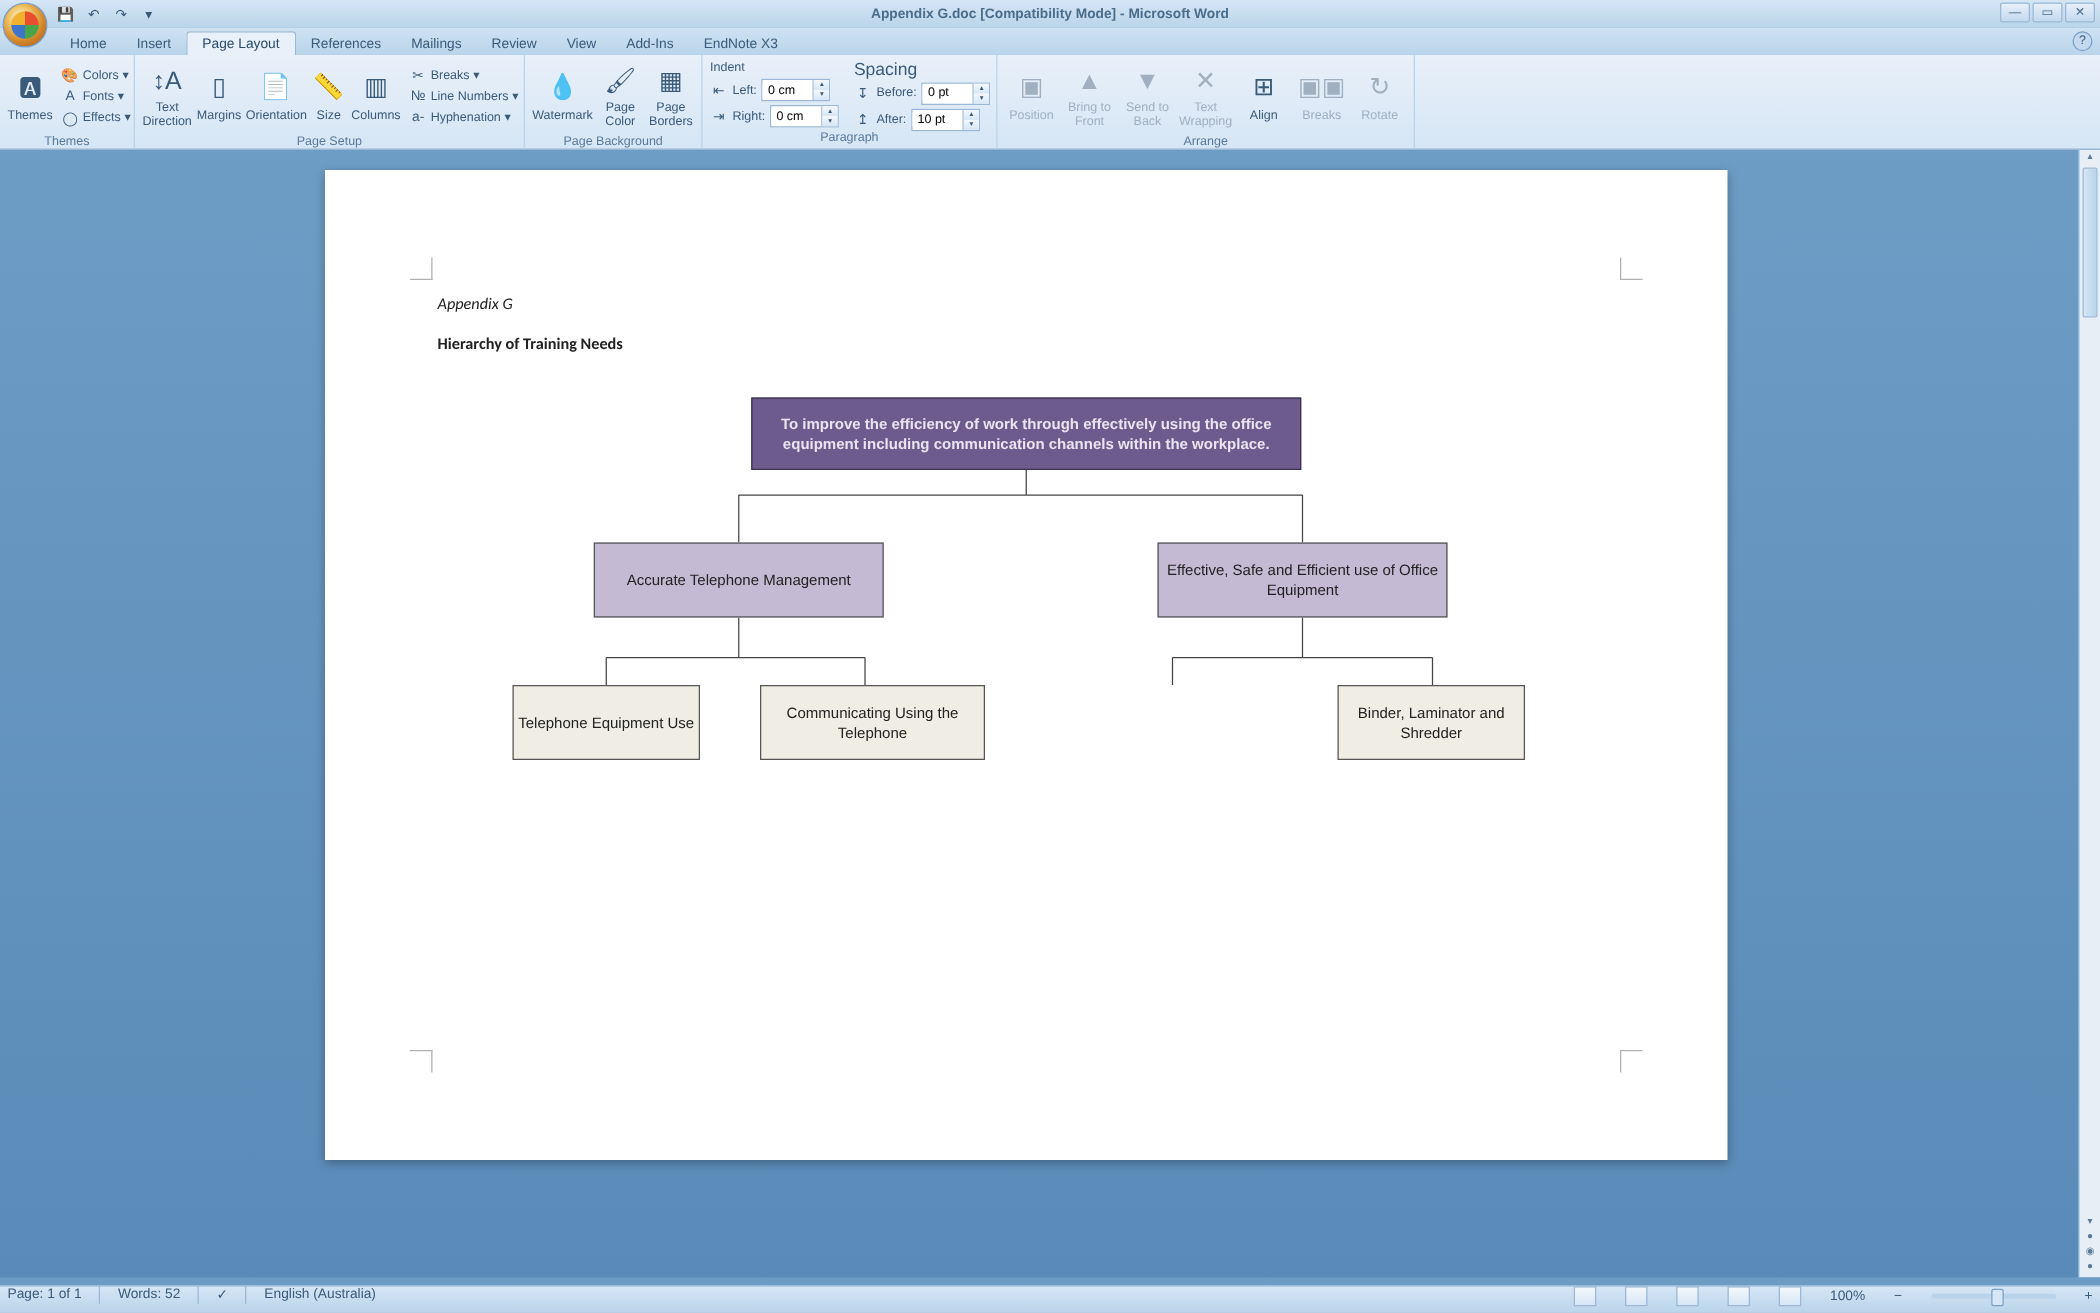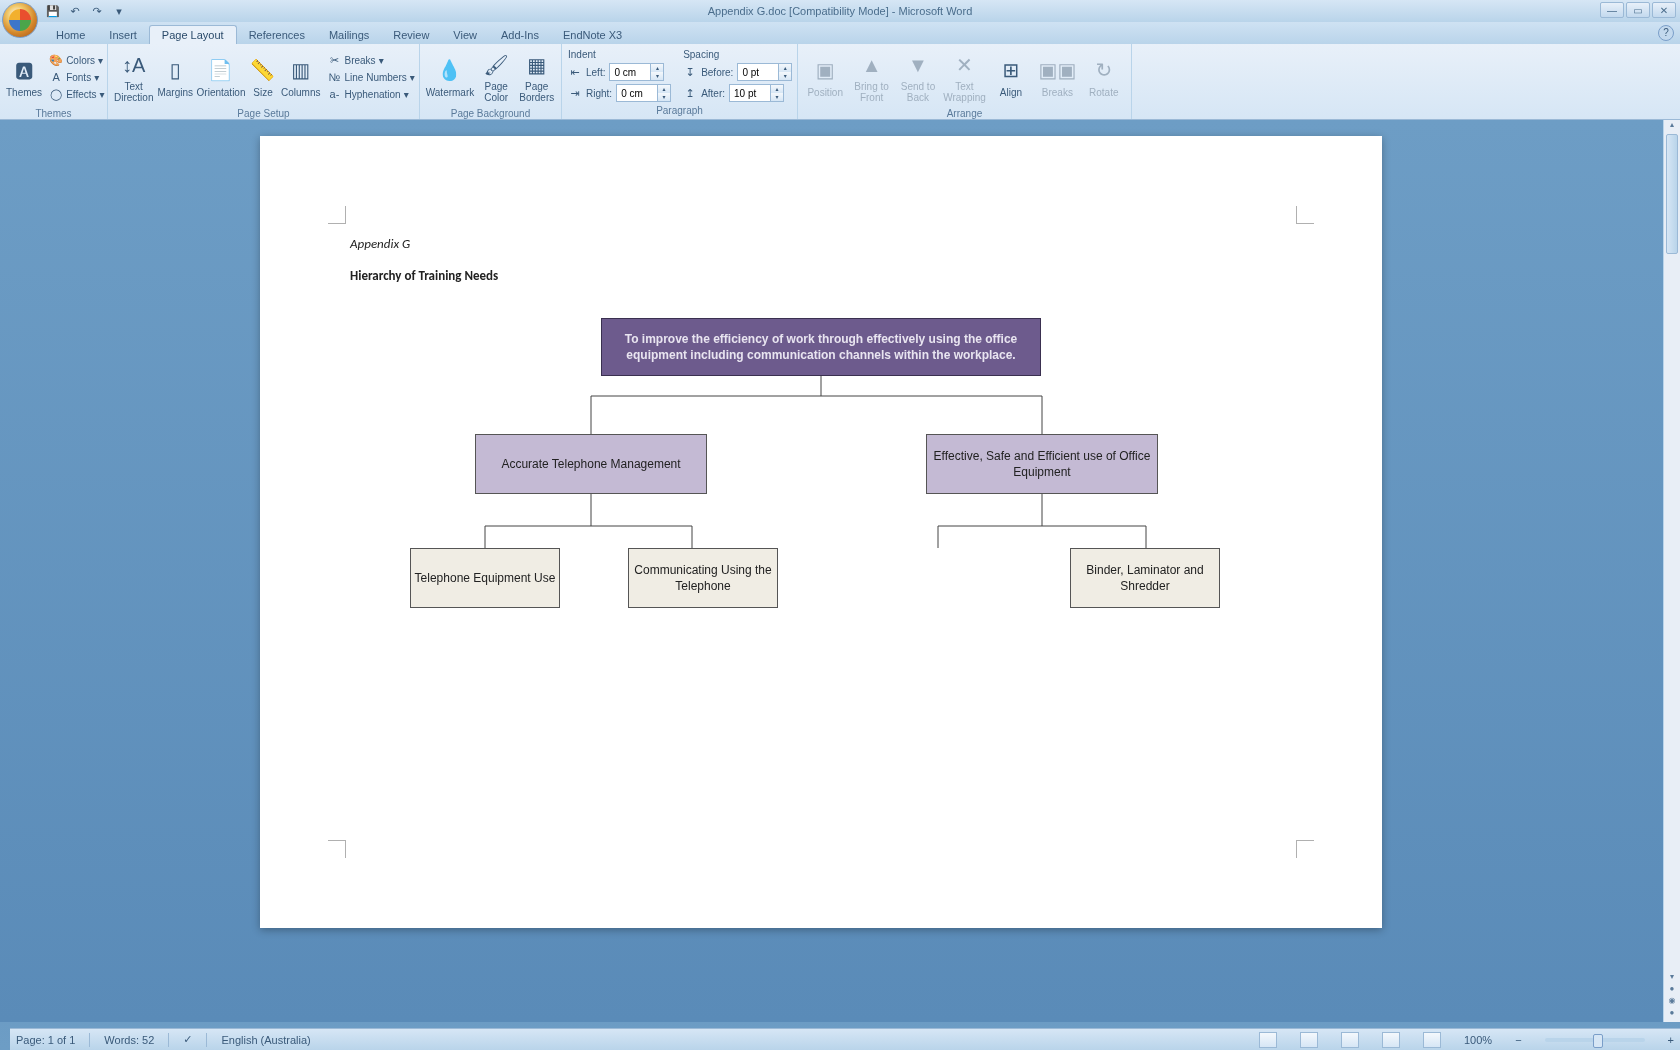--- a/index.html
+++ b/index.html
@@ -4,21 +4,21 @@
 <style>
 * { margin:0; padding:0; box-sizing:border-box; font-family:"Segoe UI",Tahoma,sans-serif; }
 body { width:1680px; height:1050px; background:linear-gradient(to bottom,#7ba3c9 0%,#5a8bb8 50%,#6d9dc5 100%); overflow:hidden; position:relative; }
 
 
 .titlebar { height:22px; background:linear-gradient(to bottom,#d6e6f5,#b9d4ea); display:flex; align-items:center; font-size:11px; color:#4a6d8c; position:relative; }
 .office-btn { width:36px; height:36px; position:absolute; left:2px; top:2px; z-index:10; background:radial-gradient(circle at 40% 35%,#fff,#f0c869 30%,#d4872a 60%,#a0501a); border-radius:50%; border:1px solid #7a9ec9; cursor:pointer; }
 .office-btn::after { content:""; position:absolute; inset:6px; border-radius:50%; background:conic-gradient(#e94f2e 0 25%,#4aa54a 0 50%,#3d76c9 0 75%,#f2b02e 0); }
 .qat { margin-left:44px; display:flex; gap:4px; align-items:center; }
 .qat-btn { width:18px; height:18px; display:flex; align-items:center; justify-content:center; font-size:11px; color:#3a5a7a; cursor:pointer; }
-.title-text { position:absolute; left:50%; transform:translateX(-50%); }
+.title-text { position:absolute; left:50%; transform:translateX(-50%);font-weight:bold; }
 .win-controls { position:absolute; right:4px; top:2px; display:flex; gap:2px; }
 .win-btn { width:24px; height:16px; background:linear-gradient(#e8f0f9,#c3d9ee); border:1px solid #9bb9d6; border-radius:2px; font-size:10px; display:flex; align-items:center; justify-content:center; color:#4a6d8c; cursor:pointer; }
 
 
 .tabstrip { height:22px; background:linear-gradient(#cfe2f3,#b9d4ea); display:flex; padding-left:44px; align-items:flex-end; position:relative; }
 .tab { padding:3px 12px; font-size:11px; color:#3a5a7a; cursor:pointer; }
 .tab.active { background:#e8f0f9; border:1px solid #9bb9d6; border-bottom:none; border-radius:3px 3px 0 0; color:#2a4a6a; }
 .help-btn { position:absolute; right:6px; top:3px; width:16px; height:16px; border-radius:50%; background:#c3d9ee; border:1px solid #7a9ec9; font-size:10px; text-align:center; line-height:14px; color:#3a5a7a; cursor:pointer; }
 
 
@@ -56,21 +56,21 @@
 
 .diag { position:absolute; left:70px; top:180px; right:70px; height:420px; }
 .node { position:absolute; border:1px solid #555; text-align:center; font-size:12px; color:#222; display:flex; align-items:center; justify-content:center; padding:4px 3px; line-height:16px; }
 .node.top { background:#6d5b8d; color:#e8e4f0; font-weight:bold; border-color:#3a3050; }
 .node.mid { background:#c4bad4; }
 .node.leaf { background:#f0ede4; }
 svg.connectors { position:absolute; inset:0; width:100%; height:100%; }
 svg.connectors line { stroke:#444; stroke-width:1; }
 
 
-.statusbar { position:absolute; bottom:0; left:0; right:0; height:22px; background:linear-gradient(#d6e6f5,#b9d4ea); border-top:1px solid #9bb9d6; display:flex; align-items:center; font-size:11px; color:#3a5a7a; padding:0 6px; gap:14px;margin-left:10px; }
+.statusbar { position:absolute; bottom:0; left:0; right:0; height:22px; background:linear-gradient(#d6e6f5,#b9d4ea); border-top:1px solid #9bb9d6; display:flex; align-items:flex-start; font-size:11px; color:#3a5a7a; padding:0 6px; gap:14px; }
 .status-sep { width:1px; height:14px; background:#9bb9d6; }
 .zoom-group { margin-left:auto; display:flex; align-items:center; gap:23px; }
 .view-btn { width:18px; height:16px; background:linear-gradient(#f4f8fc,#d6e6f5); border:1px solid #9bb9d6; cursor:pointer; }
 .zoom-slider { width:100px; height:4px; background:#b9d4ea; position:relative; border-radius:2px; }
 .zoom-slider::after { content:""; position:absolute; left:48px; top:-4px; width:8px; height:12px; background:#d6e6f5; border:1px solid #7a9ec9; border-radius:2px; }
 </style>
 </head>
 <body>
 
 <div class="titlebar">
@@ -189,21 +189,21 @@
             <div class="spin">
               <input value="0 cm" style="">
               <div class="spin-btns">
                 <span>▴</span>
                 <span>▾</span>
               </div>
             </div>
           </div>
       </div>
       <div class="small-row" style="gap:3px">
-        <span style="font-size:10px;color:#3a5a7a">Spacing</span>
+        <span style="font-size:14px;color:#3a5a7a">Spacing</span>
         <div class="spin-label">
             <span class="mini-icon">↧</span>
             <span>Before:</span>
             <div class="spin">
               <input value="0 pt" style="">
               <div class="spin-btns">
                 <span>▴</span>
                 <span>▾</span>
               </div>
             </div>
@@ -283,21 +283,21 @@
 
         <line x1="712" y1="178" x2="712" y2="210"></line>
         <line x1="608" y1="210" x2="816" y2="210"></line>
         <line x1="608" y1="210" x2="608" y2="232"></line>
         <line x1="816" y1="210" x2="816" y2="232"></line>
       </svg>
       <div class="node top" style="left:271px;top:2px;width:440px;height:58px">To improve the efficiency of work through effectively using the office equipment including communication channels within the workplace.</div>
       <div class="node mid" style="left:145px;top:118px;width:232px;height:60px">Accurate Telephone Management</div>
       <div class="node leaf" style="left:80px;top:232px;width:150px;height:60px">Telephone Equipment Use</div>
       <div class="node mid" style="left:596px;top:118px;width:232px;height:60px">Effective, Safe and Efficient use of Office Equipment</div>
-      <div class="node leaf" style="left:298px;top:232px;width:150px;height:60px">Communicating Using the Telephone</div>
+      <div class="node leaf" style="left:278px;top:232px;width:180px;height:60px">Communicating Using the Telephone</div>
       <div class="node leaf" style="left:740px;top:232px;width:150px;height:60px">Binder, Laminator and Shredder</div>
     </div>
   </div>
 
   <div class="scrollbar-v">
     <div class="scroll-arrow" style="top:0">▴</div>
     <div class="scroll-thumb"></div>
     <div class="scroll-arrow" style="bottom:36px">▾</div>
     <div class="scroll-arrow" style="bottom:24px">●</div>
     <div class="scroll-arrow" style="bottom:12px">◉</div>

